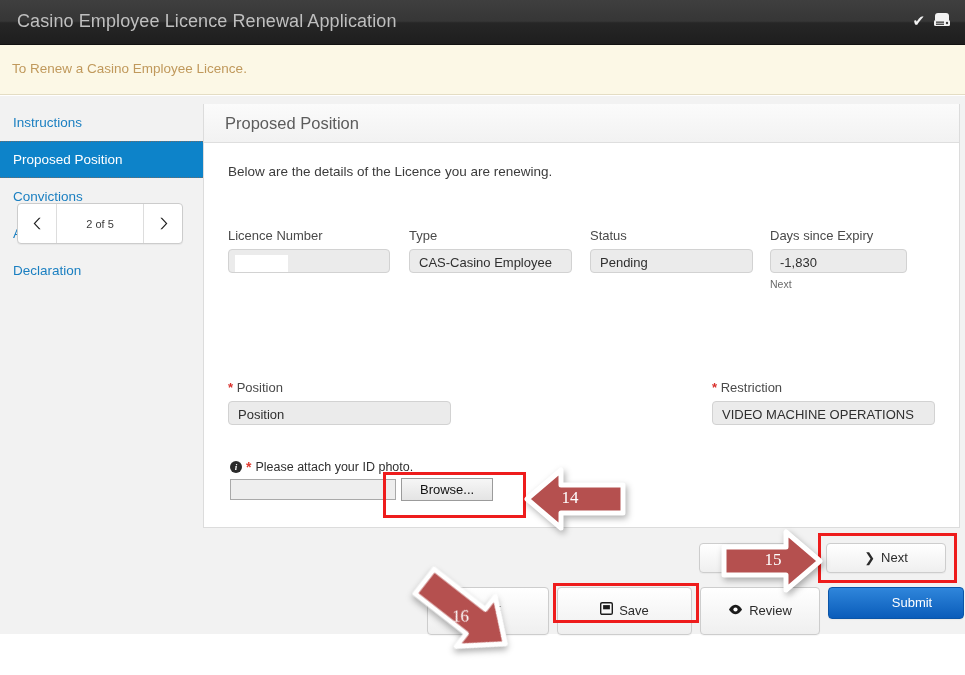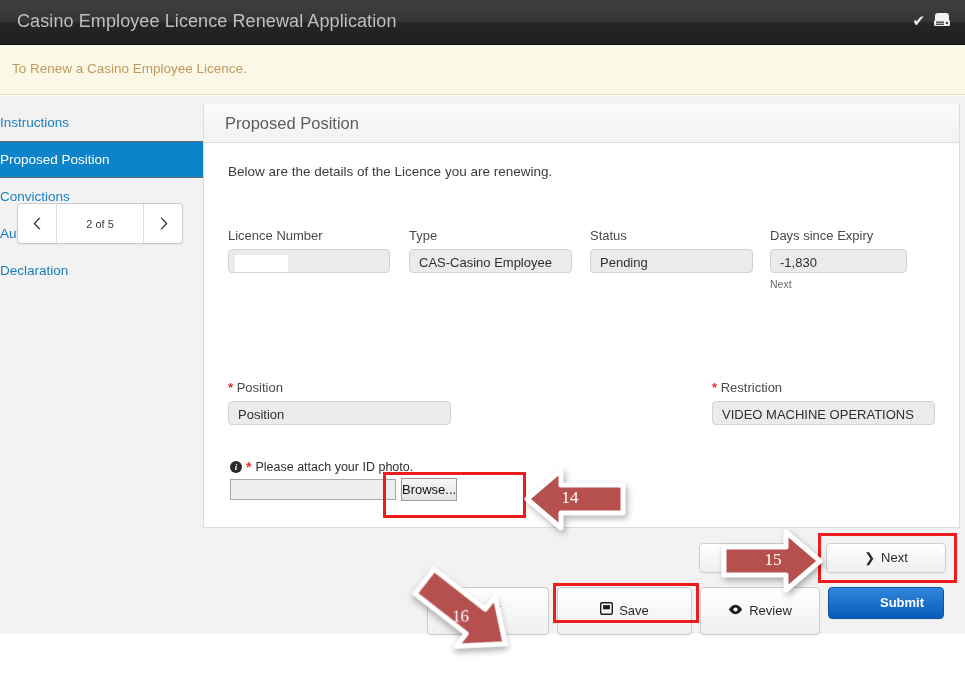--- a/index.html
+++ b/index.html
@@ -46,21 +46,21 @@
     background: #f2f2f2;
   }
 
   
   .sidebar {
     position: absolute; left: 0; top: 104px; width: 203px;
     background: #f2f2f2;
   }
   .nav-item {
     position: relative; height: 37px; line-height: 37px;
-    font-size: 13.5px; color: #1a7fc1;
+    padding-left: 13px; font-size: 13.5px; color: #1a7fc1;
     white-space: nowrap; overflow: hidden;
   }
   .nav-item.active {
     background: #0d83c9; color: #ffffff;
     border-top: 1px dotted #6b6b6b; border-bottom: 1px dotted #6b6b6b;
     line-height: 35px;
   }
   .pager {
     position: absolute; left: 17px; top: 203px;
     width: 166px; height: 41px;
@@ -134,21 +134,21 @@
   .file-row {
     position: absolute; left: 230px; top: 478px;
     display: flex; align-items: center;
   }
   .file-text {
     width: 166px; height: 21px;
     background: #eeeeee; border: 1px solid #a9a9a9;
   }
   .file-browse {
     margin-left: 5px; height: 23px; line-height: 21px;
-    padding: 0 0; font-size: 13px; color: #111;
+    padding: 0 18px; font-size: 13px; color: #111;
     background: linear-gradient(180deg,#f6f6f6 0%, #e4e4e4 100%);
     border: 1px solid #9b9b9b;
   }
 
   
   .btn {
     height: 30px; line-height: 28px;
     background: linear-gradient(180deg, #ffffff 0%, #efefef 100%);
     border: 1px solid #cdcdcd; border-radius: 4px;
     font-size: 13px; color: #2b2b2b;
@@ -161,23 +161,23 @@
 
   
   .actionbar {
     position: absolute; left: 0; top: 586px; width: 965px; height: 48px;
   }
   .act { position: absolute; top: 1px; height: 48px; }
   .act-pdf    { left: 427px; width: 122px; }
   .act-save   { left: 557px; width: 135px; }
   .act-review { left: 700px; width: 120px; }
   .act-submit {
-    left: 828px; width: 116px; top: 1px; height: 32px;
+    left: 828px; width: 136px; top: 1px; height: 32px;
     background: linear-gradient(180deg, #2f86db 0%, #0a5cba 100%);
-    border: 1px solid #0a55a8; color: #ffffff; font-weight: bold; padding-left: 32px;
+    border: 1px solid #0a55a8; color: #ffffff; font-weight: normal; padding-left: 32px;
   }
 
   
   .hl {
     position: absolute; border: 3px solid #ee1c1c; background: transparent;
   }
   .hl-browse { left: 383px; top: 472px; width: 143px; height: 46px; }
   .hl-next   { left: 818px; top: 533px; width: 139px; height: 50px; }
   .hl-save   { left: 553px; top: 583px; width: 146px; height: 40px; }
 

